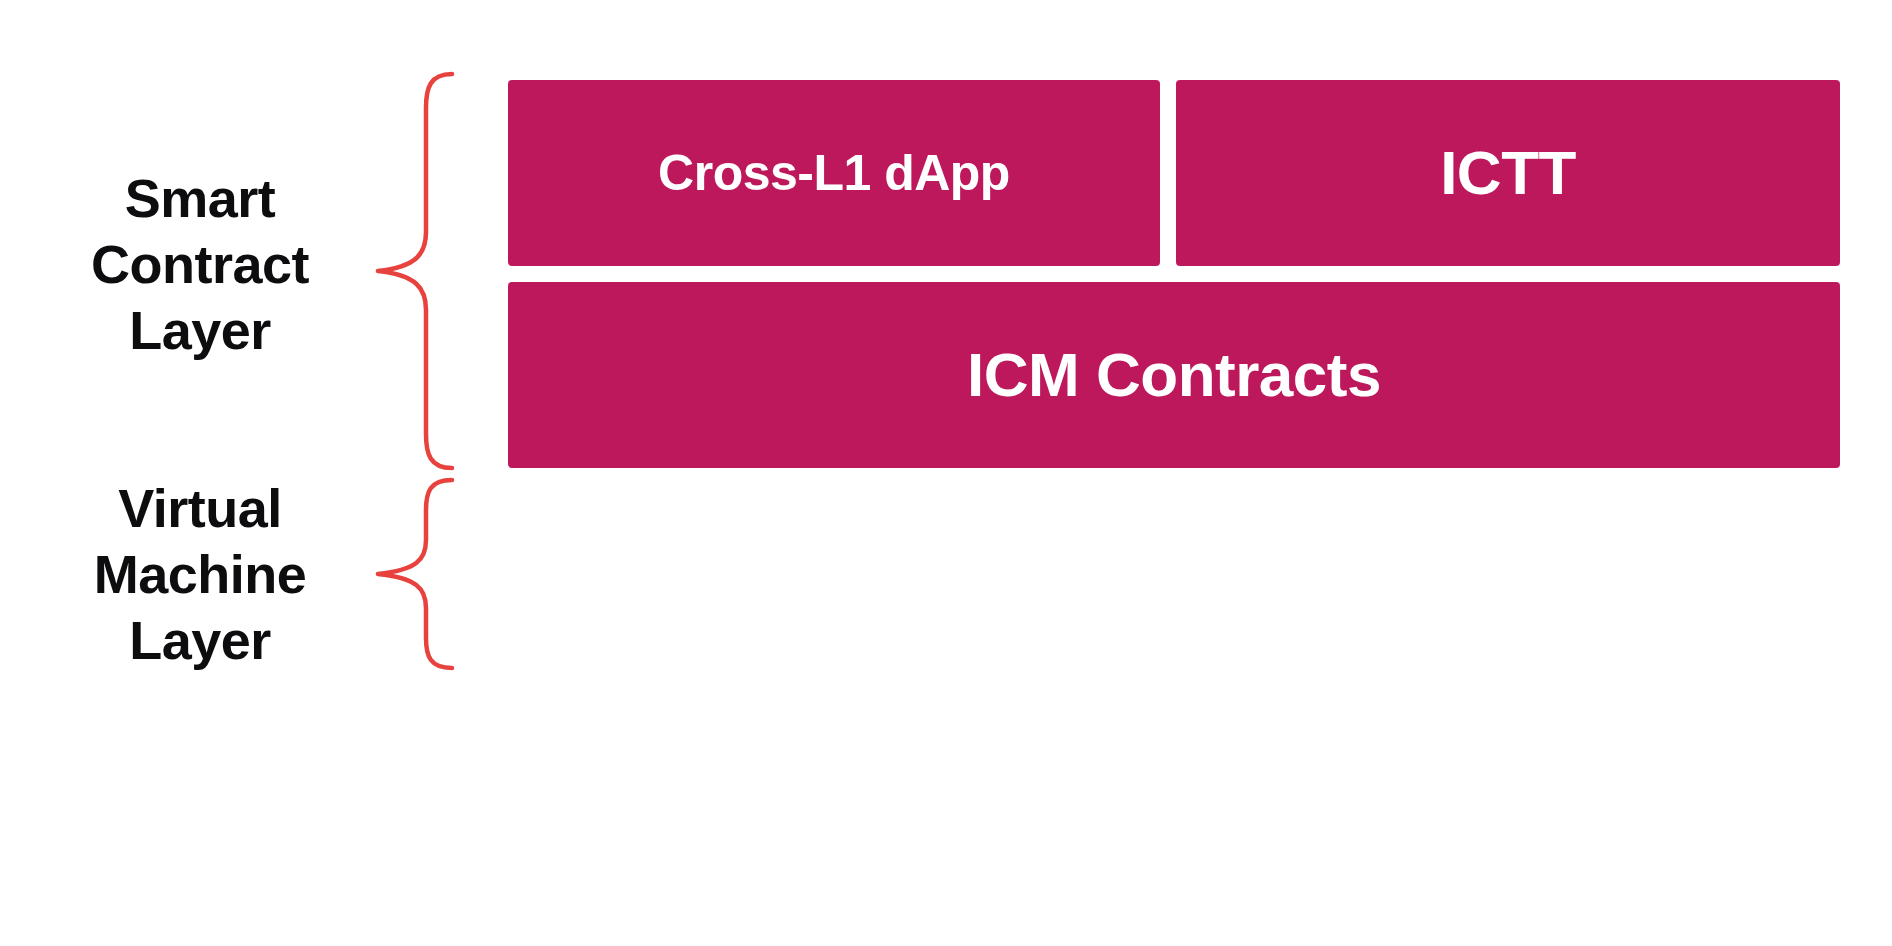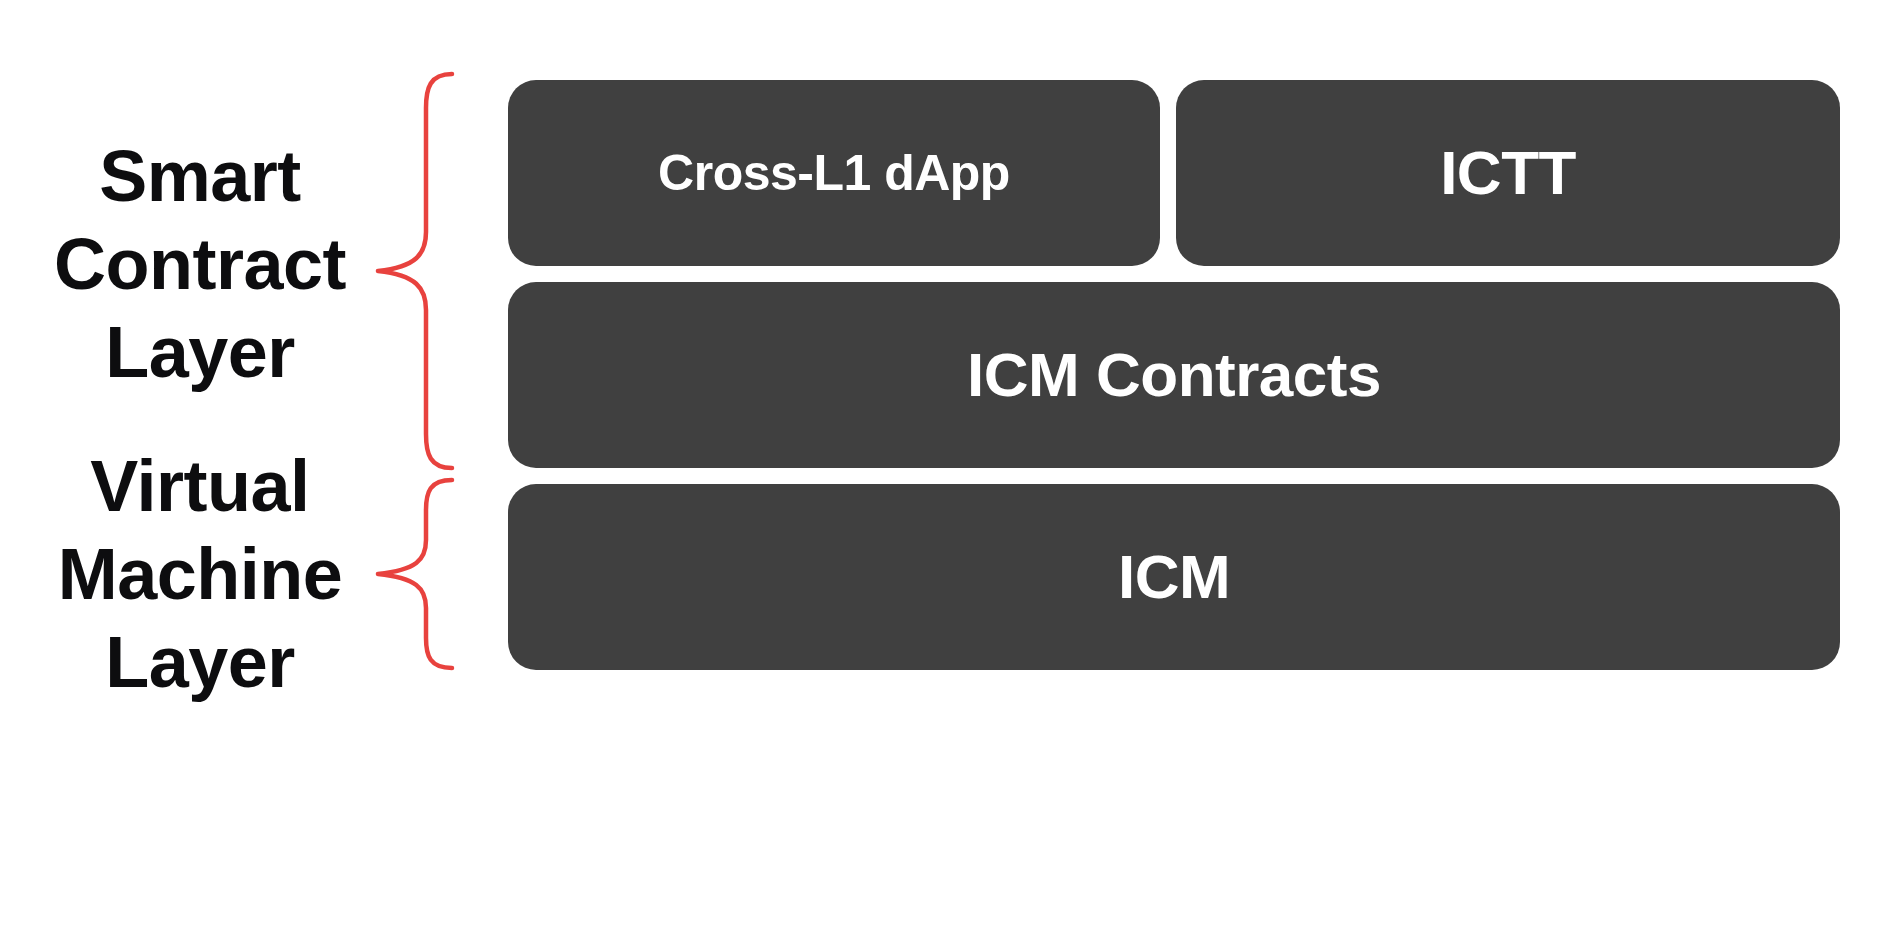--- a/index.html
+++ b/index.html
@@ -22,21 +22,21 @@
     height: 946px;
     background: #ffffff;
   }
 
   
   .group-label {
     position: absolute;
     text-align: center;
     font-weight: 700;
     color: #0d0d0f;
-    font-size: 72px;
+    font-size: 54px;
     line-height: 1.22;
     letter-spacing: -0.5px;
     white-space: pre-line;
     display: flex;
     align-items: center;
     justify-content: center;
   }
   #label-smart-contract-layer {
     left: 40px;
     top: 140px;
@@ -72,22 +72,22 @@
     fill: none;
     stroke: #e8423e;
     stroke-width: 4.5;
     stroke-linecap: round;
     stroke-linejoin: round;
   }
 
   
   .card {
     position: absolute;
-    background: #404040;
-    border-radius: 28px;
+    background: #be185d;
+    border-radius: 4px;
     display: flex;
     align-items: center;
     justify-content: center;
     color: #ffffff;
     font-weight: 700;
     letter-spacing: -0.5px;
     box-sizing: border-box;
   }
   .card-text {
     color: #ffffff;
@@ -166,17 +166,14 @@
   <svg class="brace" id="brace-virtual-machine-layer" viewBox="0 0 86 192">
     <path d="M 80 2
              C 58 2 54 14 54 32
              L 54 62
              C 54 82 44 92 6 96
              C 44 100 54 110 54 130
              L 54 160
              C 54 178 58 190 80 190"></path>
   </svg>
 
-  <div class="card" id="card-icm">
-    <span class="card-text">ICM</span>
-  </div>
 
 </div>
 
 </body></html>

